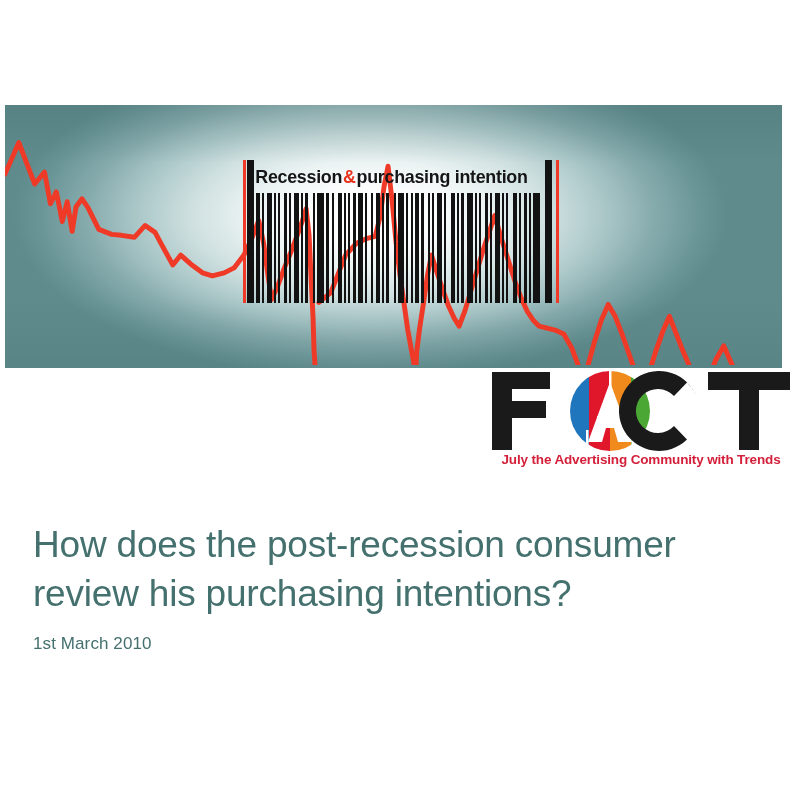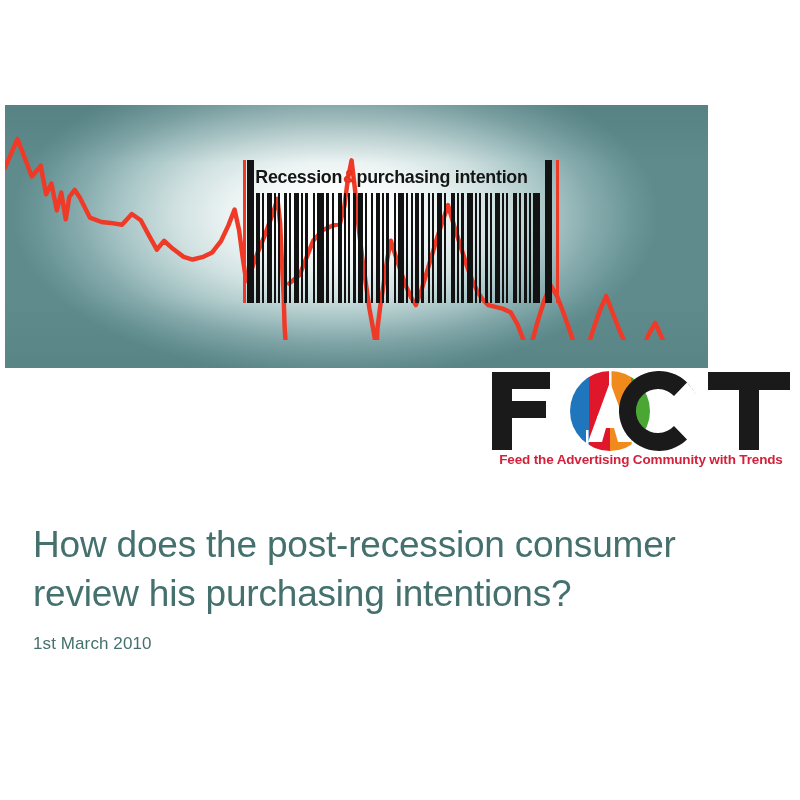--- a/index.html
+++ b/index.html
@@ -14,24 +14,25 @@
     overflow: hidden;
     font-family: "Liberation Sans", sans-serif;
     -webkit-font-smoothing: antialiased;
   }
 
   
   #banner {
     position: absolute;
     left: 5px;
     top: 105px;
-    width: 703px;
+    width: 769px;
     height: 263px;
     overflow: hidden;
     background: #5e8a8c;
+    padding-left: 8px;
   }
   #banner-gradient {
     position: absolute;
     inset: 0;
     background:
       radial-gradient(ellipse 46% 62% at 47% 42%,
         #ffffff 0%,
         #fbfdfd 18%,
         #eaf2f2 34%,
         #cfe0e0 50%,
@@ -297,20 +298,20 @@
     <g>
       <path fill="#1a1a1a" d="M209,41 a40,40 0 1 0 -12,28.5 l-13,-13.5 a22,22 0 1 1 0,-30 l13,-13.5 a40,40 0 0 1 12,28.5 z"></path>
       <rect x="189" y="24" width="22" height="34" fill="#ffffff"></rect>
     </g>
 
     <g>
       <path fill="#1a1a1a" d="M218,2 h82 v18 h-31 v60 h-20 v-60 h-31 z"></path>
     </g>
   </svg>
 
-  <div id="logo-tagline">Feed the Advertising Community with Trends</div>
+  <div id="logo-tagline">July the Advertising Community with Trends</div>
 </div>
 
 <div id="title-block">
   <h1 id="deck-title">How does the post-recession consumer
 review his purchasing intentions?</h1>
   <div id="deck-date">1st March 2010</div>
 </div>
 
 </body></html>

